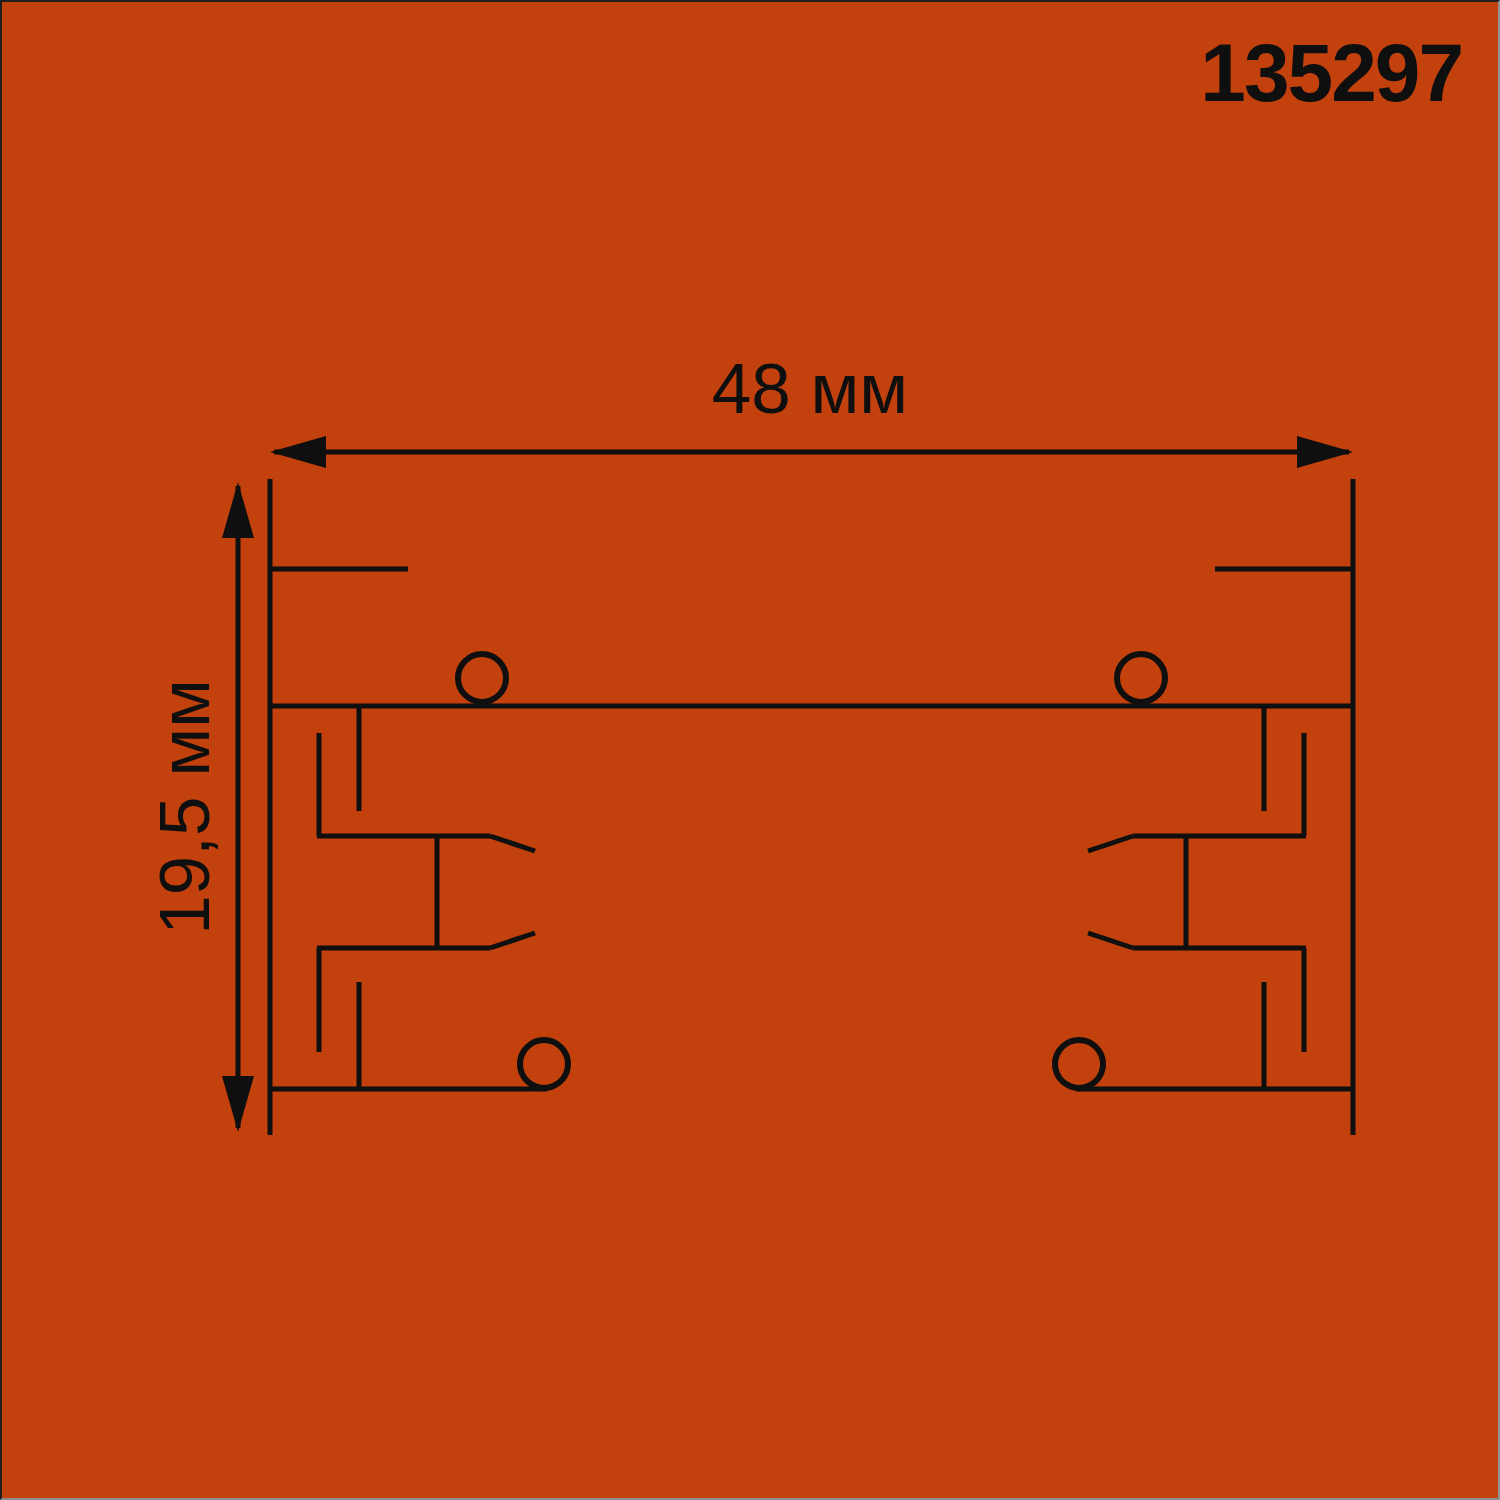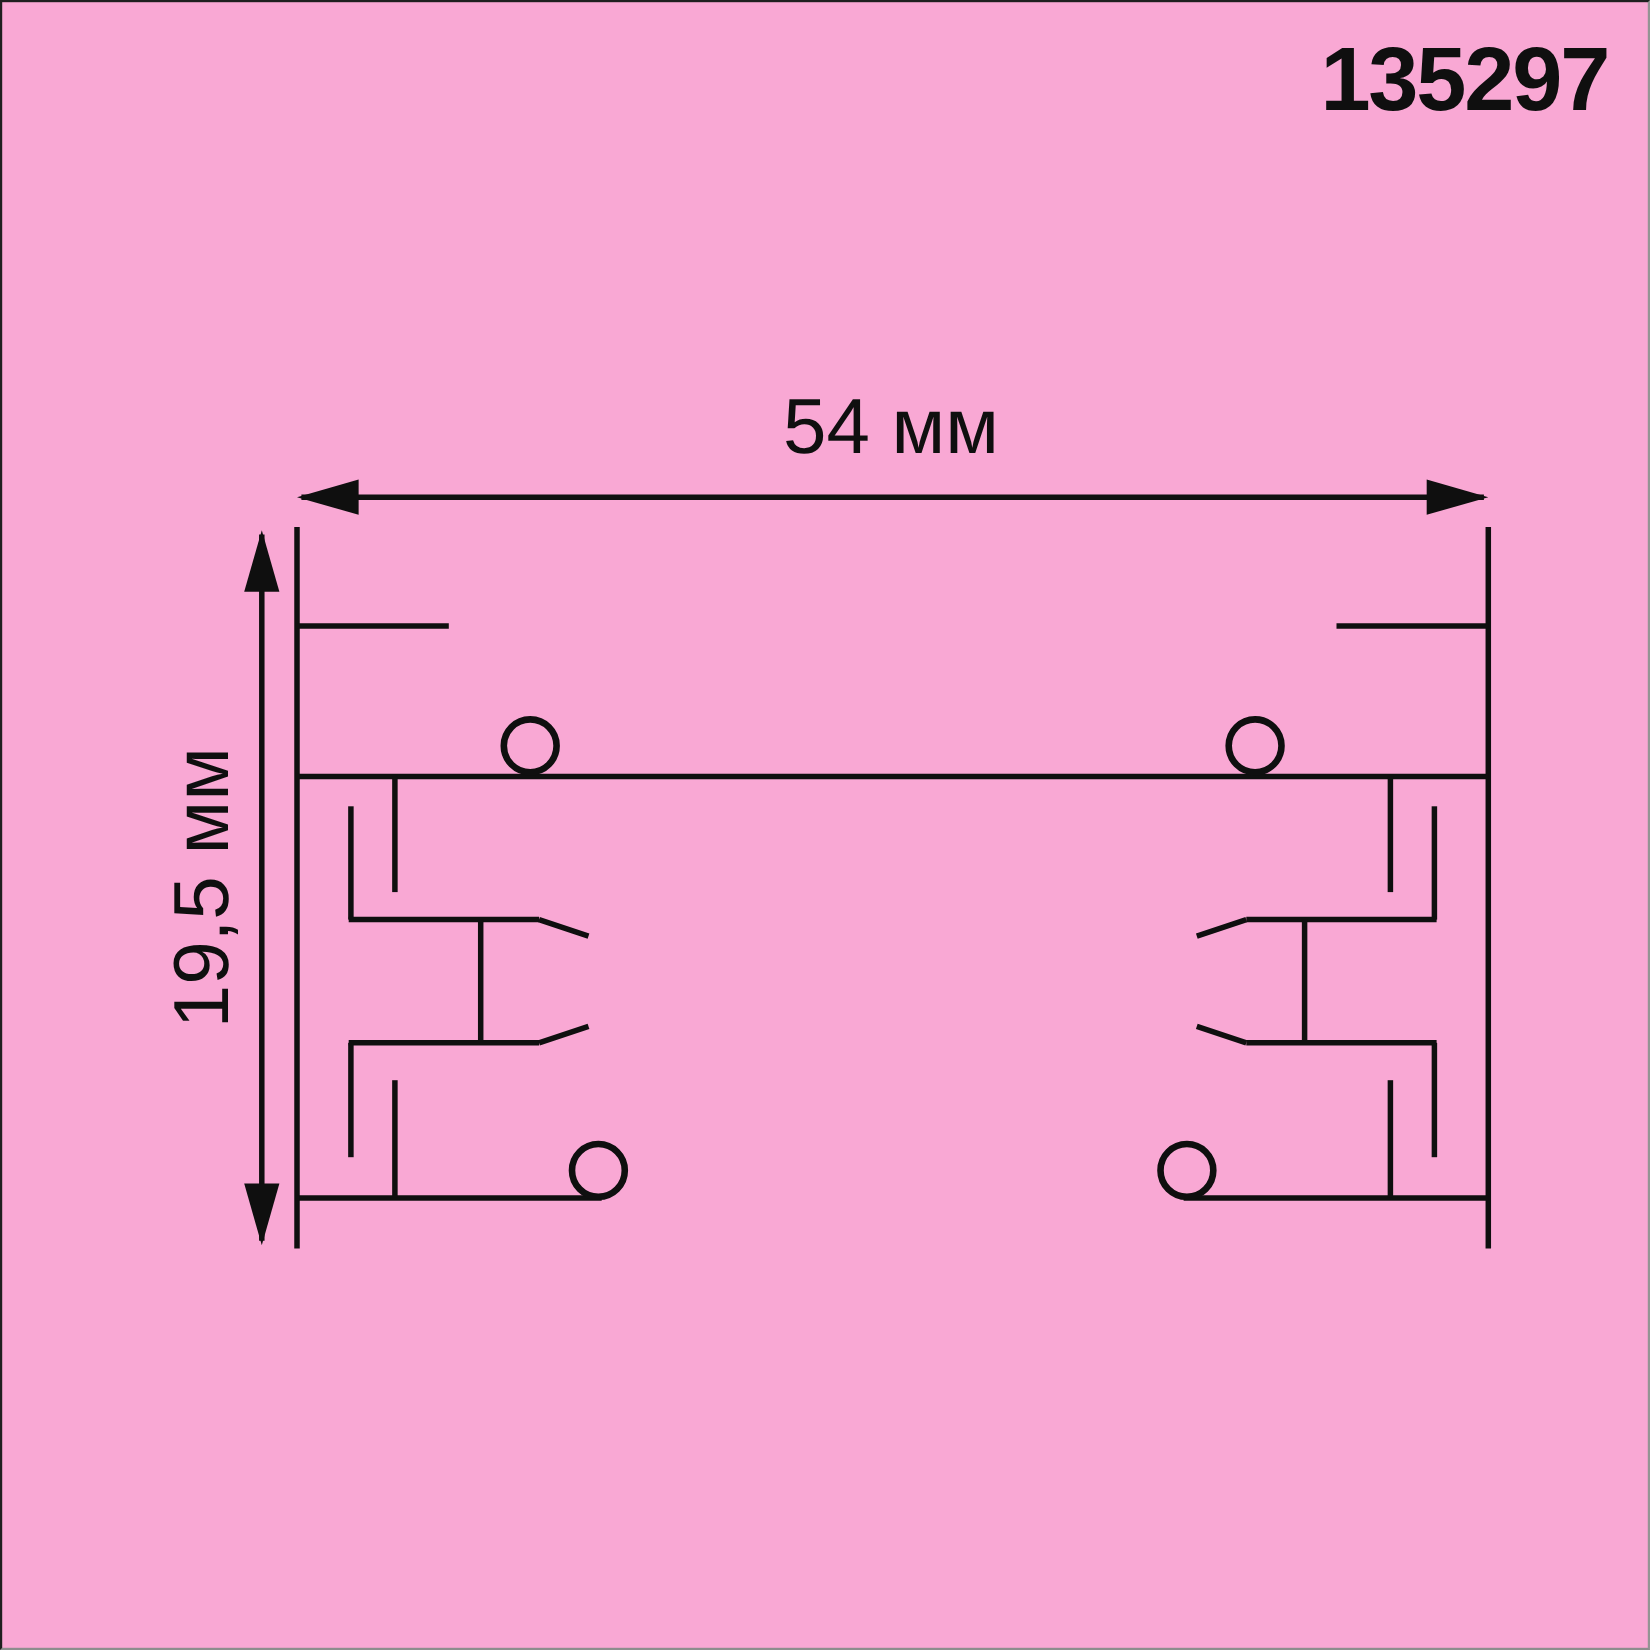--- a/index.html
+++ b/index.html
@@ -5,21 +5,21 @@
   html, body {
     margin: 0;
     padding: 0;
     background: #ffffff;
   }
   .canvas {
     position: relative;
     width: 1500px;
     height: 1500px;
     box-sizing: border-box;
-    background: #f9a8d4;
+    background: #c2410c;
     border-style: solid;
     border-width: 2px;
     border-color: #1f1f1f #949494 #8d8d8d #1f1f1f;
     overflow: hidden;
     font-family: "Liberation Sans", "DejaVu Sans", sans-serif;
   }
   .drawing-svg {
     position: absolute;
     left: 0;
     top: 0;
@@ -92,17 +92,17 @@
       <line x1="272" y1="450" x2="1347" y2="450" stroke="#0f0f0f" stroke-width="5"></line>
       <polygon fill="#0f0f0f" points="268,450 324,434 324,466"></polygon>
       <polygon fill="#0f0f0f" points="1351,450 1295,434 1295,466"></polygon>
       <line x1="236" y1="484" x2="236" y2="1126" stroke="#0f0f0f" stroke-width="5"></line>
       <polygon fill="#0f0f0f" points="236,480 220,536 252,536"></polygon>
       <polygon fill="#0f0f0f" points="236,1130 220,1074 252,1074"></polygon>
     </svg>
 
   <div class="label article-number">135297</div>
 
-  <div class="label dim-width-label">54 мм</div>
+  <div class="label dim-width-label">48 мм</div>
 
   <div class="label dim-height-label">19,5 мм</div>
 
 </div>
 
 </body></html>

